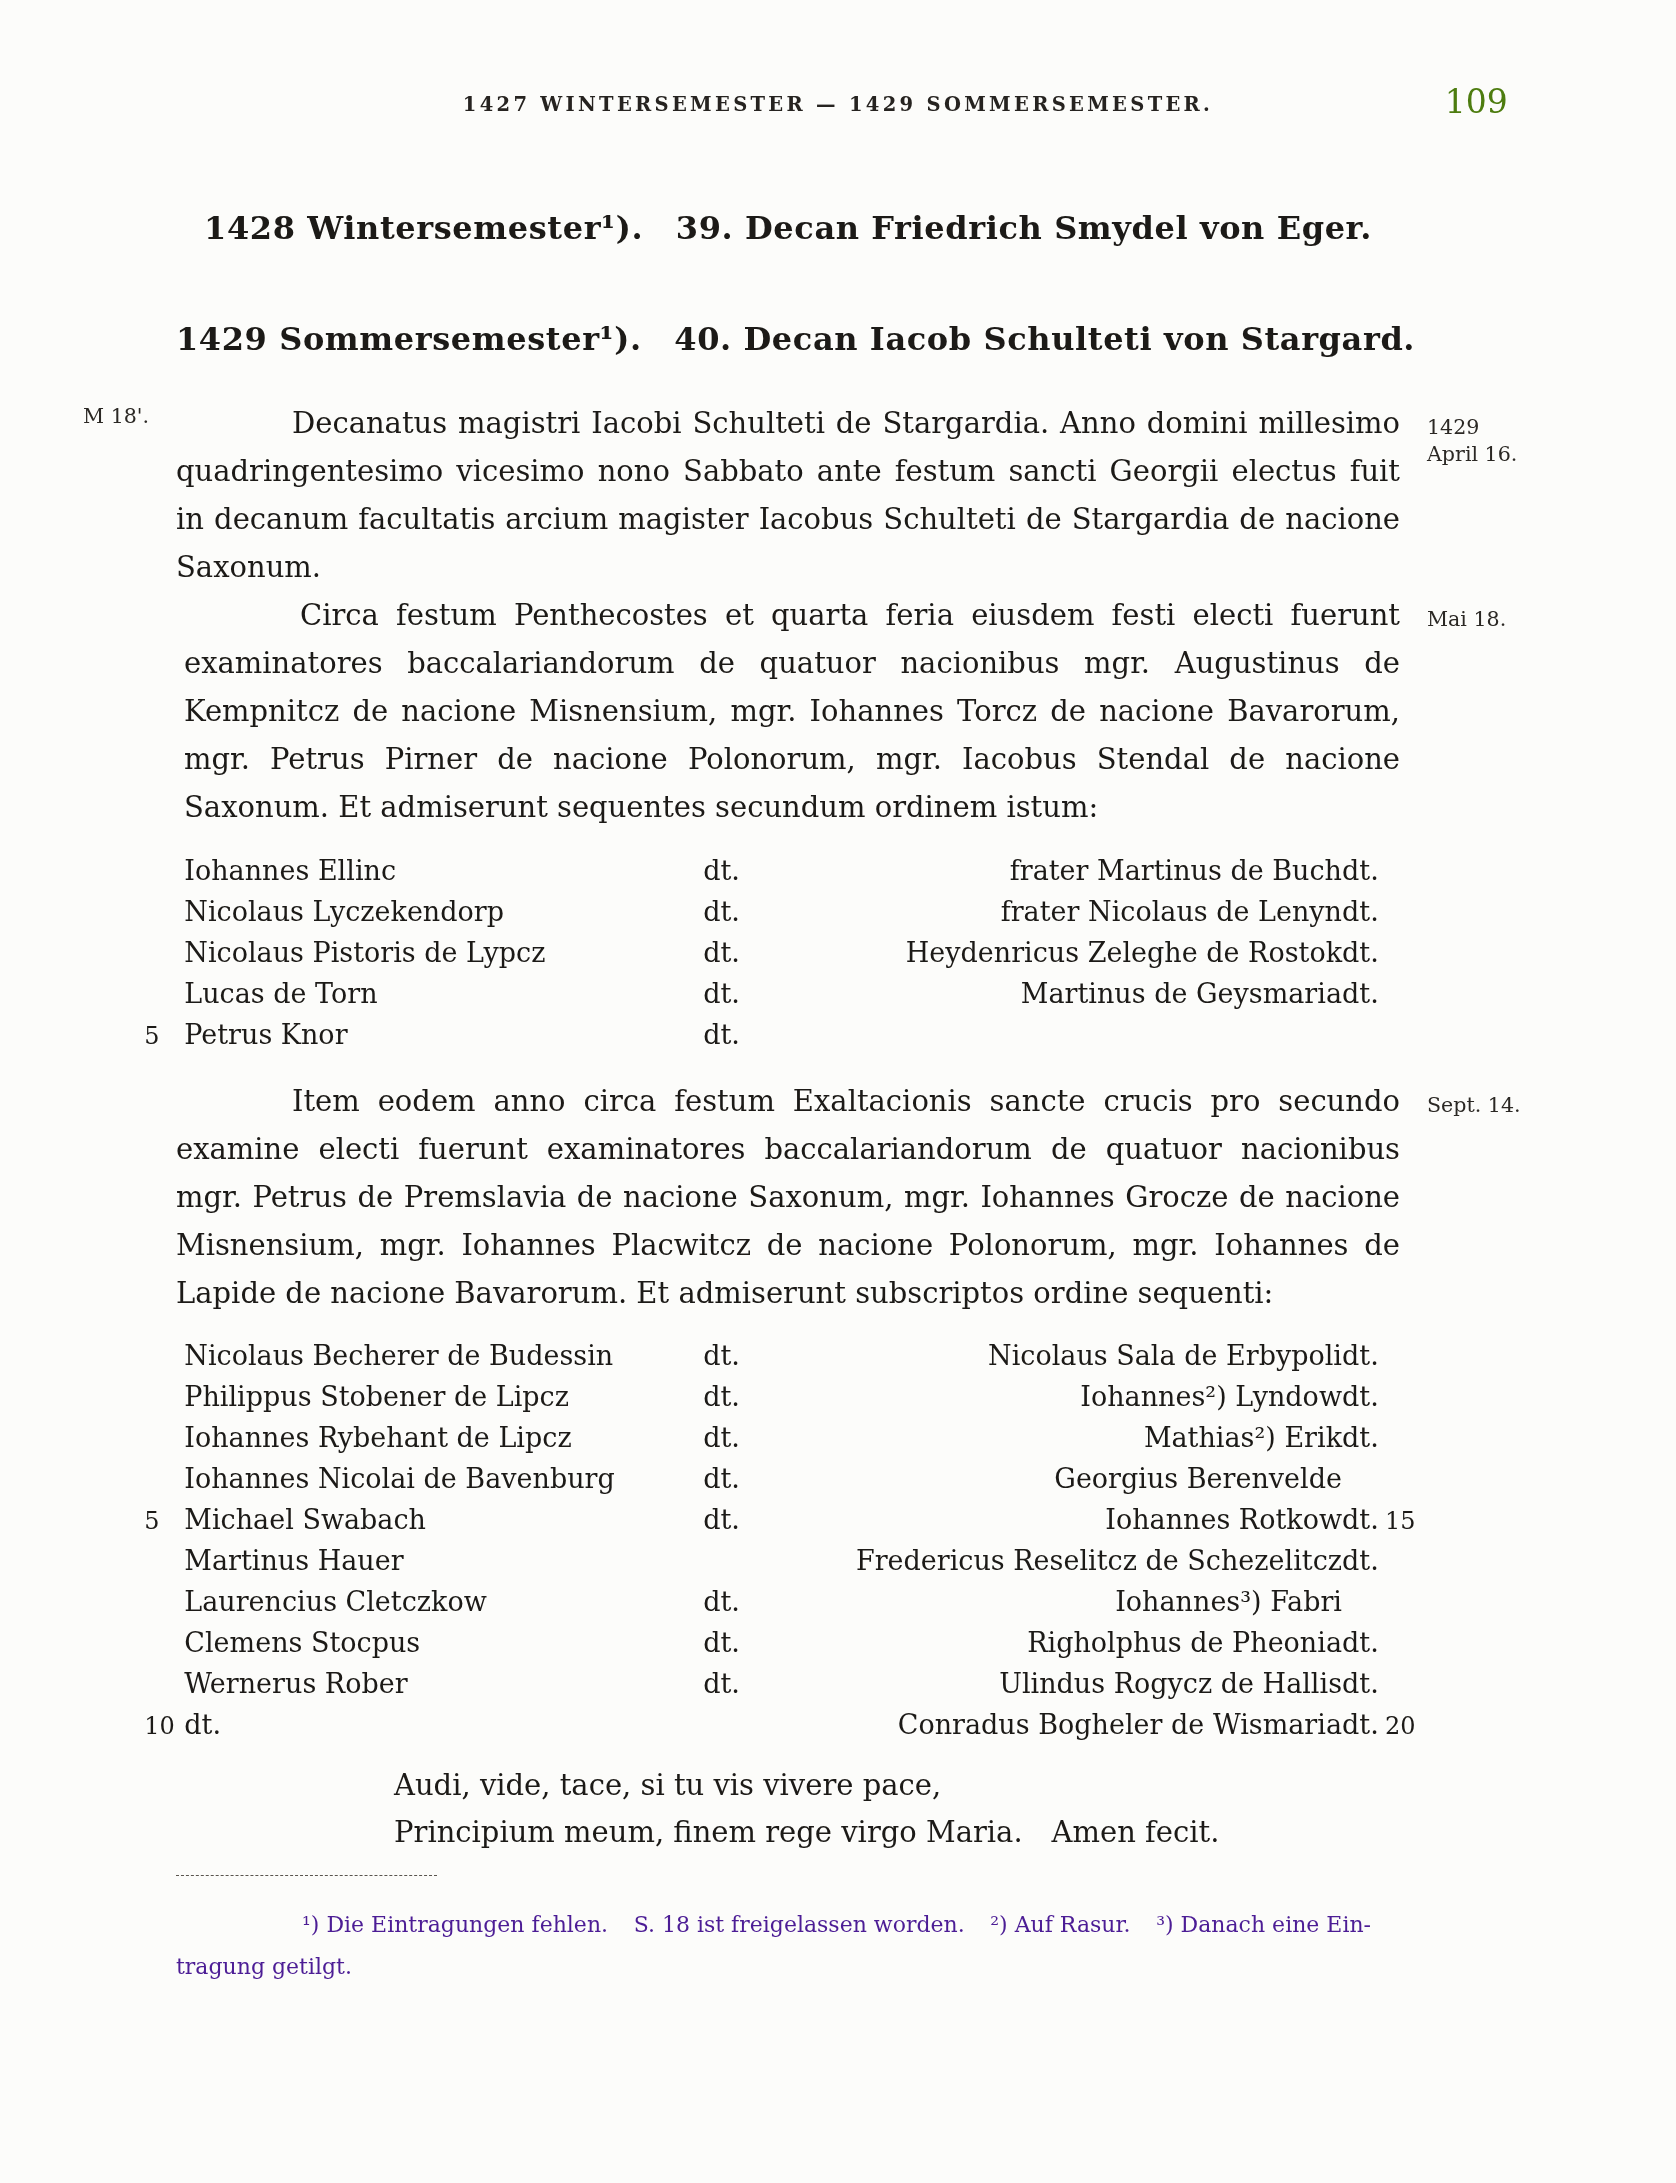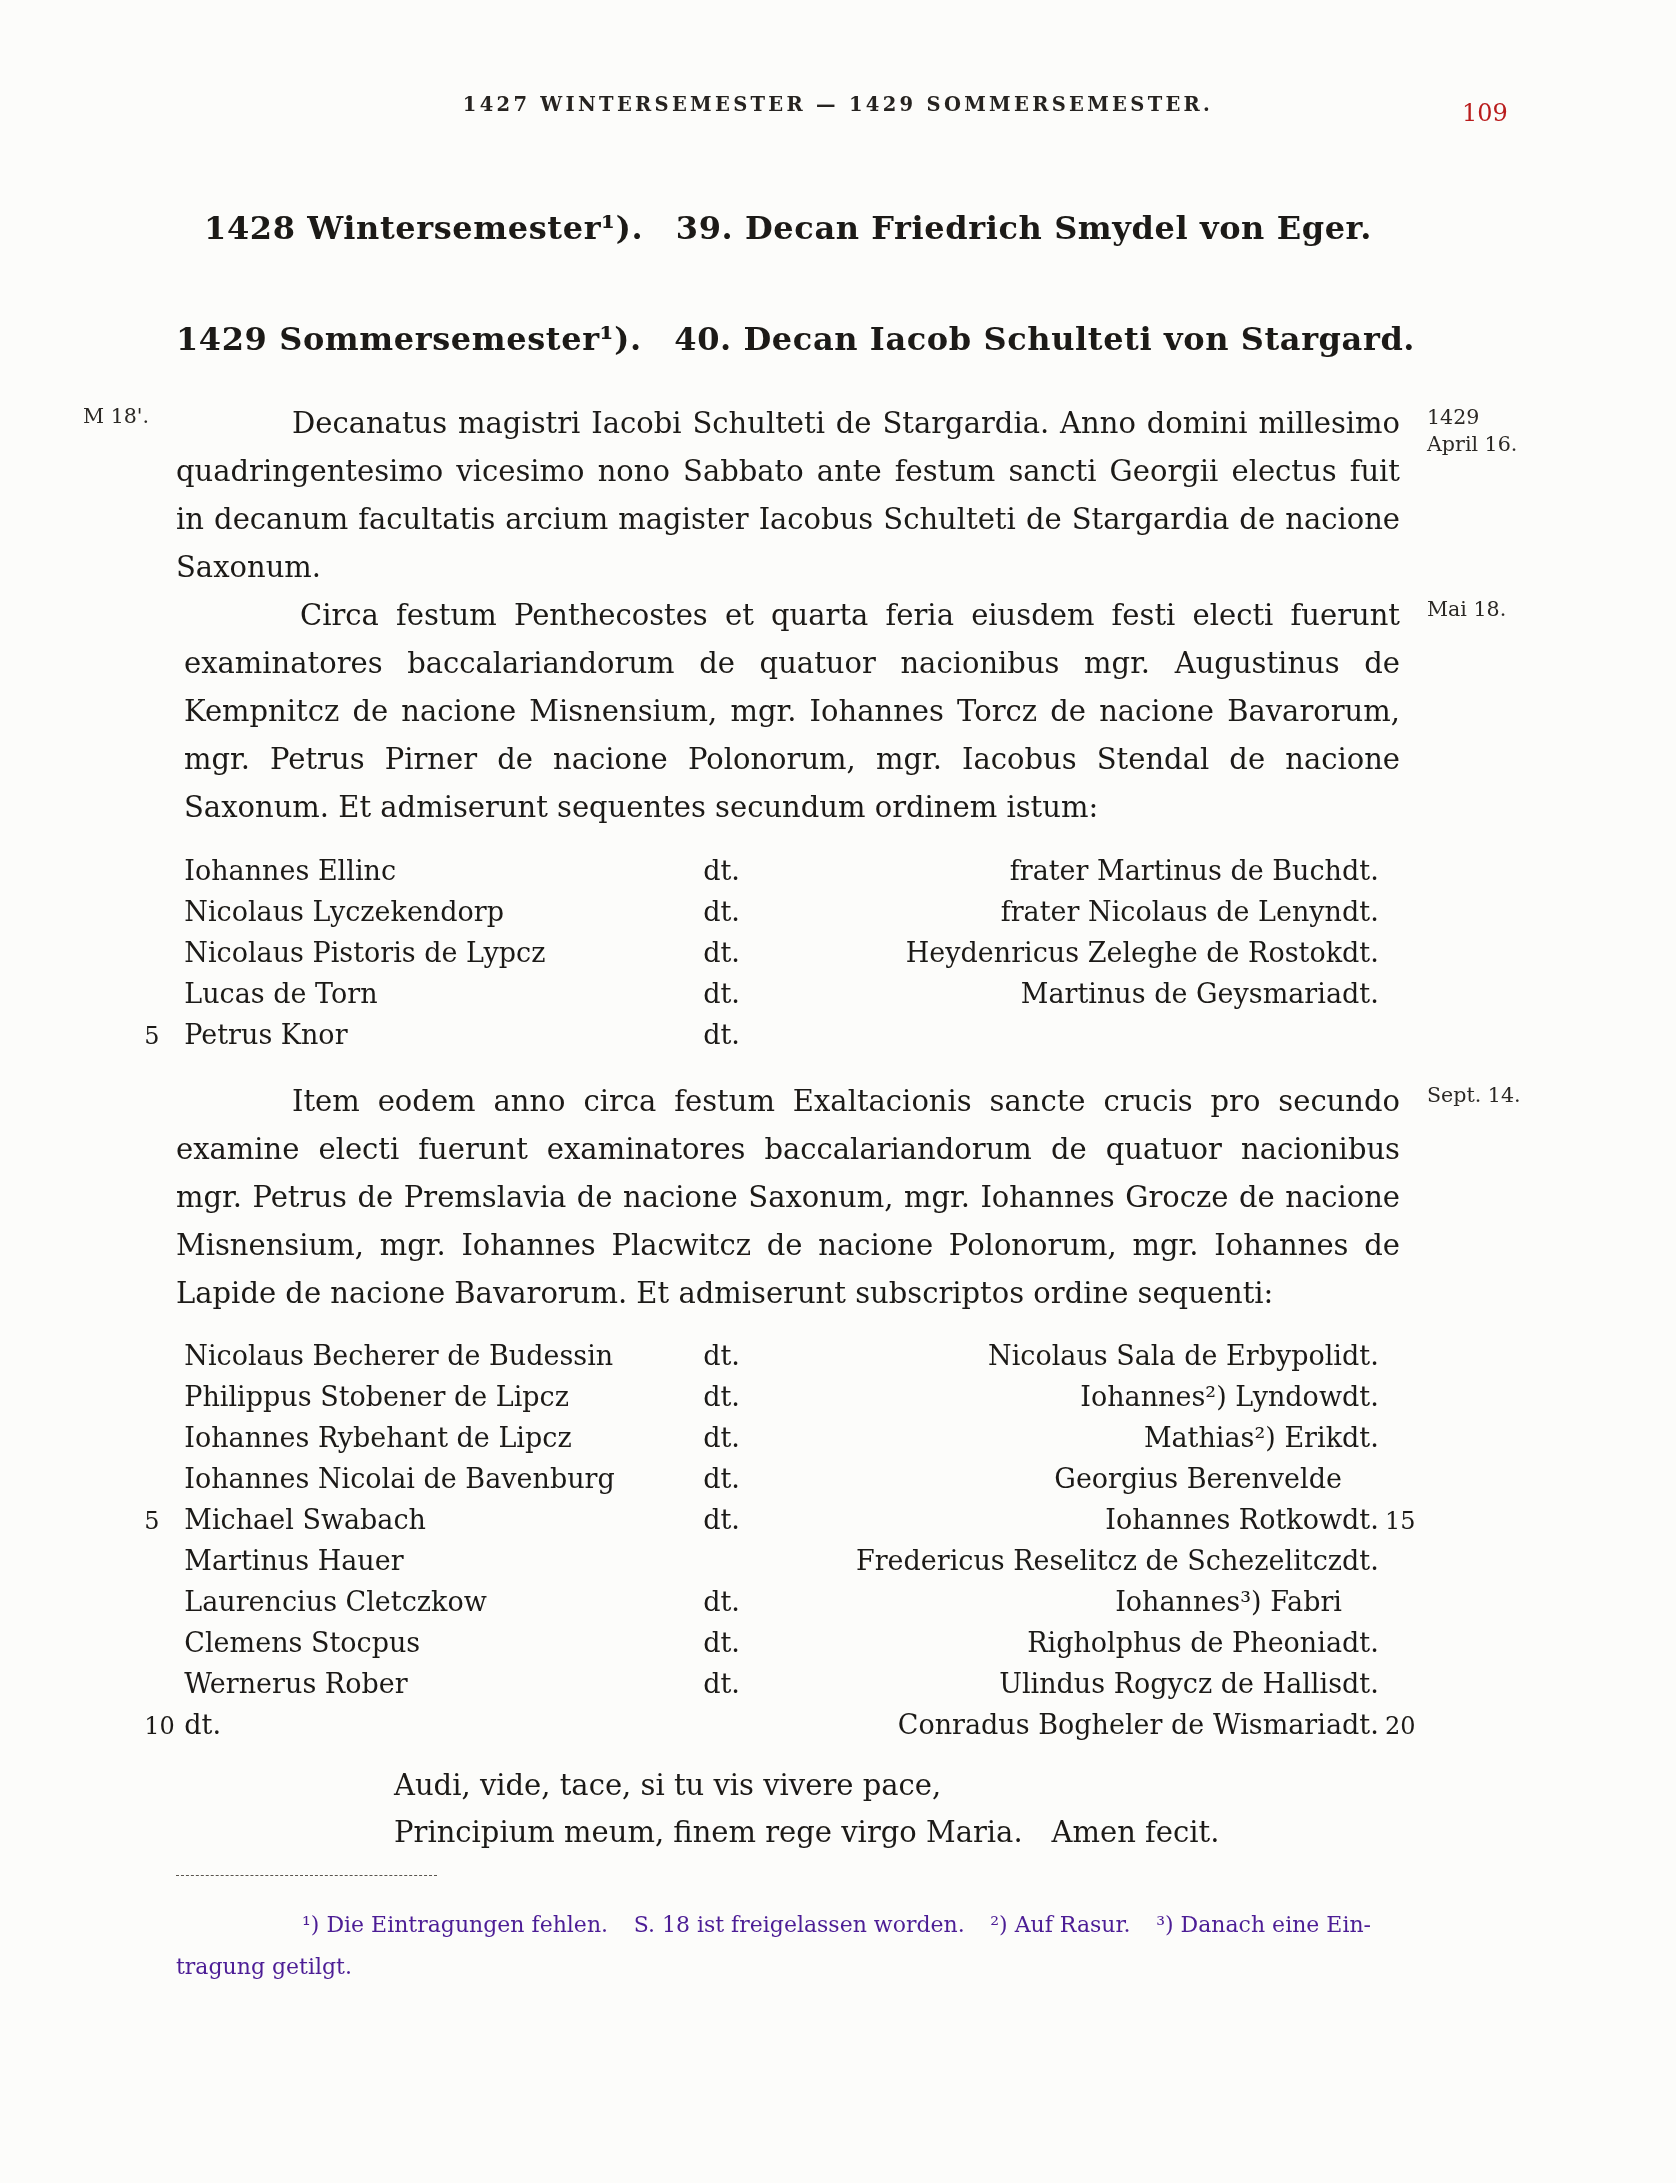--- a/index.html
+++ b/index.html
@@ -26,23 +26,23 @@
   .header-title {
     font-size: 19.5px;
     font-weight: bold;
     letter-spacing: 3.3px;
     color: #262320;
     white-space: nowrap;
   }
   .page-number {
     position: absolute;
     right: -7.8px;
-    top: 99px;
-    font-size: 24px;
-    color: #b91c1c;
+    top: 82px;
+    font-size: 33px;
+    color: #4d7c0f;
   }
   
   .main {
     margin-left: 176px;
     width: 1224px;
   }
   .semester-heading {
     font-size: 32px;
     font-weight: bold;
     text-align: center;
@@ -65,21 +65,21 @@
   }
   .mnote {
     position: absolute;
     font-size: 20.6px;
     line-height: 27px;
     color: #2b2824;
     white-space: nowrap;
   }
   .mnote-right {
     left: calc(100% + 27px);
-    top: 5px;
+    top: 15px;
   }
   .mnote-left {
     left: -93px;
     top: 4.4px;
   }
   
   .name-table {
     display: flex;
     padding-left: 8.3px;
     font-size: 27px;

